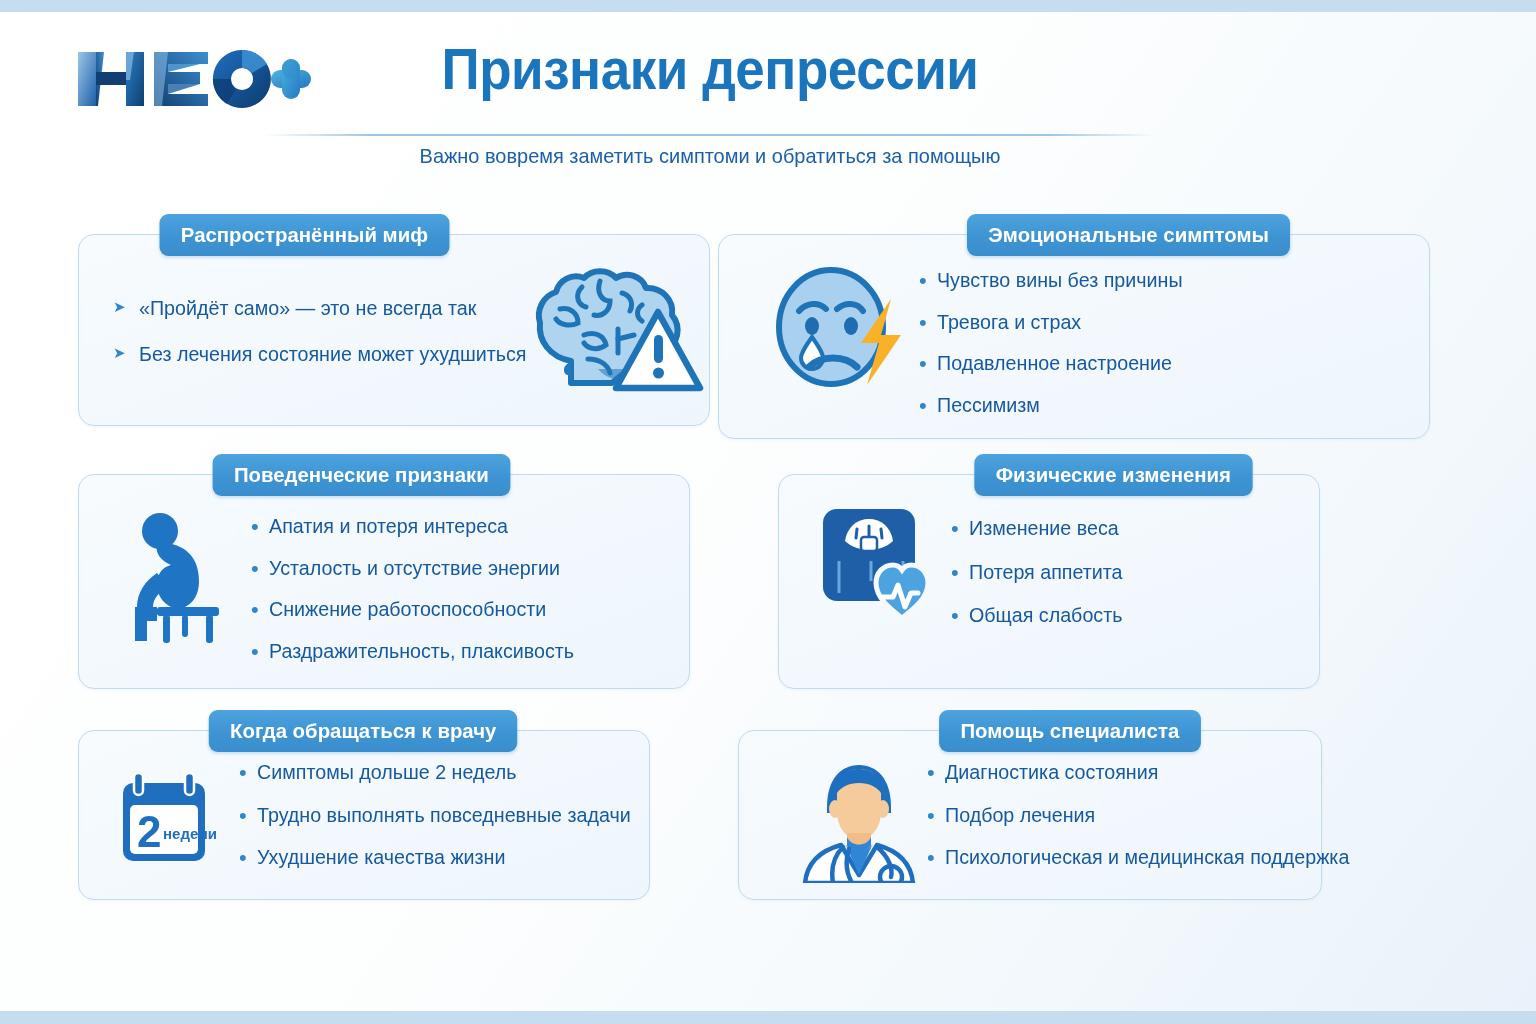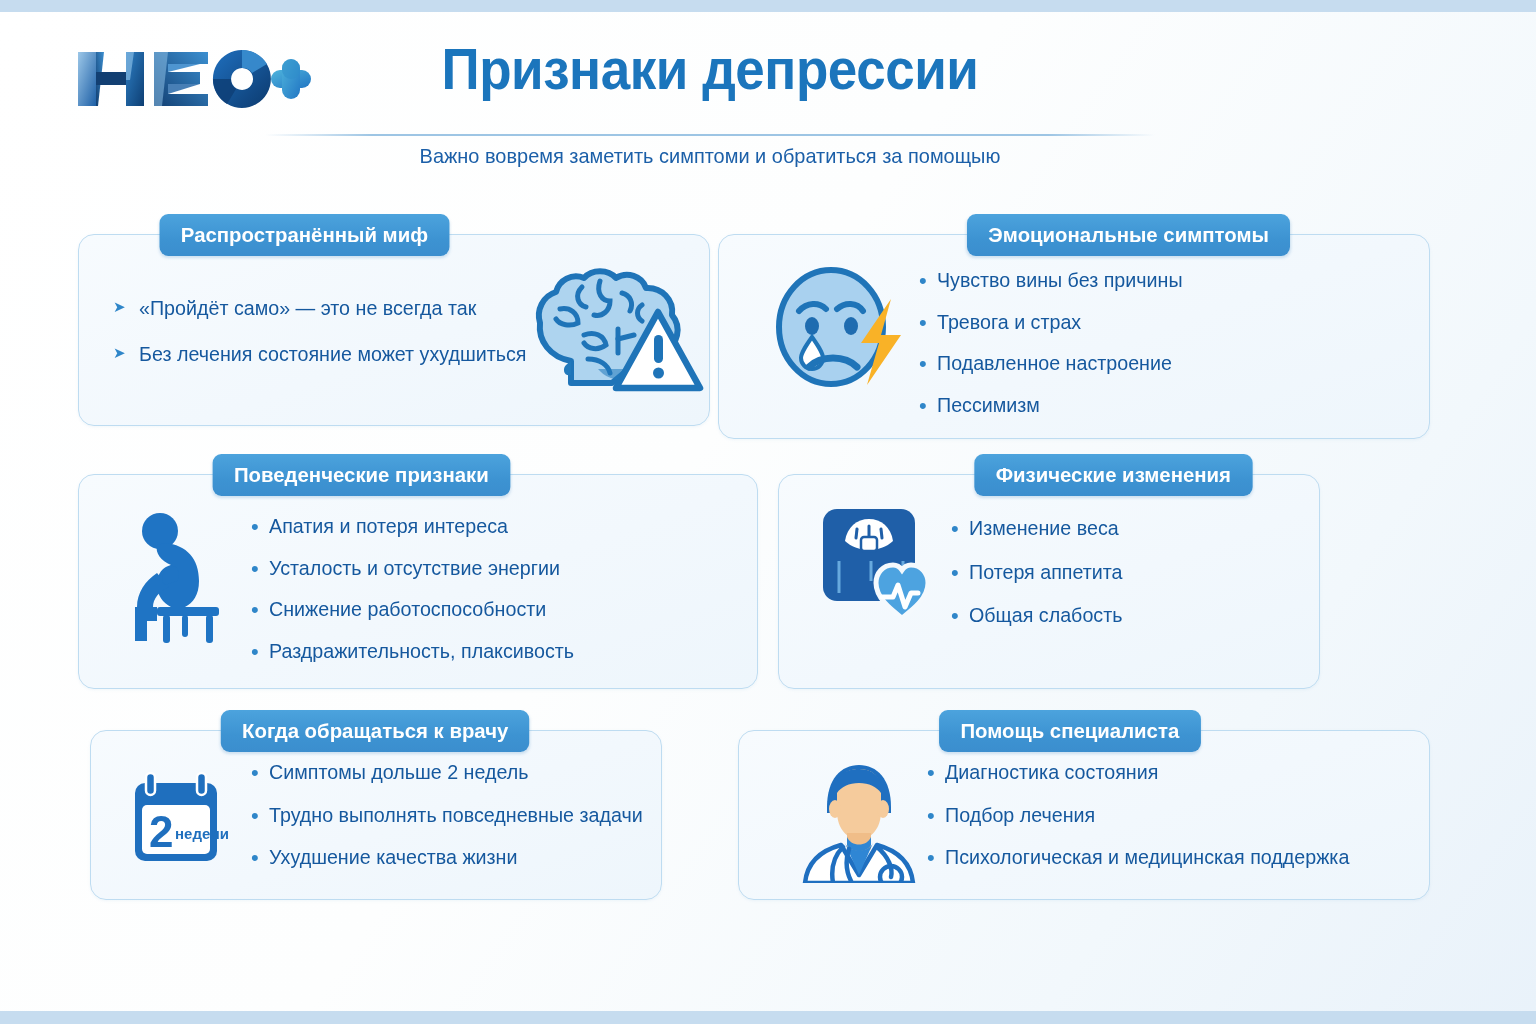--- a/index.html
+++ b/index.html
@@ -238,21 +238,21 @@
         <span class="mark">•</span>
         <span class="txt">Подавленное настроение</span>
       </li>
       <li style="margin-top:14px;">
         <span class="mark">•</span>
         <span class="txt">Пессимизм</span>
       </li>
     </ul>
   </div>
 
-  <div class="card" style="left:78px; top:462px; width:680px; height:215px;">
+  <div class="card" style="left:78px; top:462px; width:612px; height:215px;">
     <div class="badge" style="left:129px;">Поведенческие признаки</div>
 
     <div class="icon" style="left:48px; top:36px; width:110px; height:135px;">
       <svg width="110" height="135" viewBox="0 0 110 135">
         <g fill="#1f74c4">
           <circle cx="33" cy="20" r="18"></circle>
           <path d="M38 32 C60 34 72 48 72 70 C72 84 66 92 58 96 L44 96
                    C36 92 30 84 30 74 C30 62 36 56 44 54 C34 50 28 42 30 34 Z"></path>
           <path d="M30 62 C18 70 10 82 10 96 L10 104 L26 104 L26 96 C26 88 32 80 42 76 Z"></path>
           <path d="M8 96 L30 96 L30 110 L8 110 Z"></path>
@@ -320,21 +320,21 @@
         <span class="mark">•</span>
         <span class="txt">Потеря аппетита</span>
       </li>
       <li style="margin-top:16px;">
         <span class="mark">•</span>
         <span class="txt">Общая слабость</span>
       </li>
     </ul>
   </div>
 
-  <div class="card" style="left:78px; top:718px; width:572px; height:170px;margin-left:12px;">
+  <div class="card" style="left:78px; top:718px; width:572px; height:170px;">
     <div class="badge" style="left:125px;">Когда обращаться к врачу</div>
 
     <div class="icon" style="left:32px; top:38px; width:110px; height:105px;">
       <svg width="110" height="105" viewBox="0 0 110 105">
         <rect x="12" y="14" width="82" height="78" rx="10" fill="#1f6fbe"></rect>
         <rect x="19" y="36" width="68" height="49" rx="5" fill="#ffffff"></rect>
         <rect x="23" y="4" width="9" height="22" rx="4.5" fill="#1f6fbe" stroke="#ffffff" stroke-width="2.5"></rect>
         <rect x="74" y="4" width="9" height="22" rx="4.5" fill="#1f6fbe" stroke="#ffffff" stroke-width="2.5"></rect>
         <text x="26" y="78" font-family="Liberation Sans, sans-serif" font-size="44" font-weight="bold" fill="#1f6fbe">2</text>
         <text x="52" y="70" font-family="Liberation Sans, sans-serif" font-size="15" font-weight="bold" fill="#1f6fbe">недели</text>
@@ -350,21 +350,21 @@
         <span class="mark">•</span>
         <span class="txt">Трудно выполнять повседневные задачи</span>
       </li>
       <li style="margin-top:15px;">
         <span class="mark">•</span>
         <span class="txt">Ухудшение качества жизни</span>
       </li>
     </ul>
   </div>
 
-  <div class="card" style="left:738px; top:718px; width:692px; height:170px;">
+  <div class="card" style="left:738px; top:718px; width:584px; height:170px;">
     <div class="badge" style="left:196px;">Помощь специалиста</div>
 
     <div class="icon" style="left:50px; top:22px; width:140px; height:130px;">
       <svg width="140" height="130" viewBox="0 0 140 130">
         <path d="M38 54 C38 26 52 12 70 12 C88 12 102 26 102 54 L102 60 L38 60 Z" fill="#1f6fc0"></path>
         <path d="M48 40 C48 22 58 16 70 16 C82 16 92 22 92 40 L92 58 C92 76 82 86 70 86 C58 86 48 76 48 58 Z" fill="#f5cb9c"></path>
         <path d="M48 40 C52 34 60 30 70 30 C80 30 88 34 92 40 L92 30 C88 20 80 16 70 16 C58 16 48 22 48 30 Z" fill="#1f6fc0"></path>
         <ellipse cx="46" cy="56" rx="6" ry="9" fill="#f5cb9c"></ellipse>
         <ellipse cx="94" cy="56" rx="6" ry="9" fill="#f5cb9c"></ellipse>
         <path d="M58 80 L82 80 L82 96 L70 104 L58 96 Z" fill="#f0bd88"></path>

